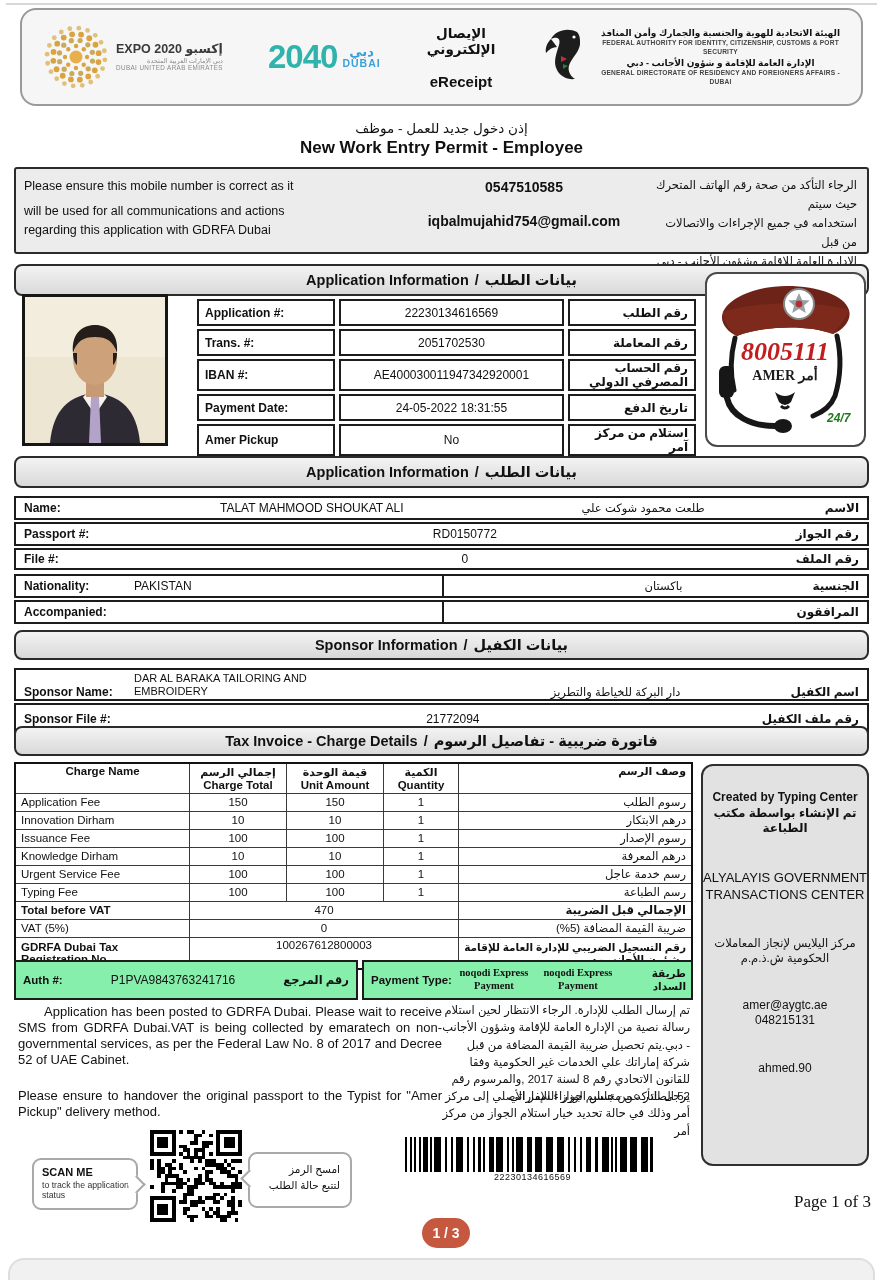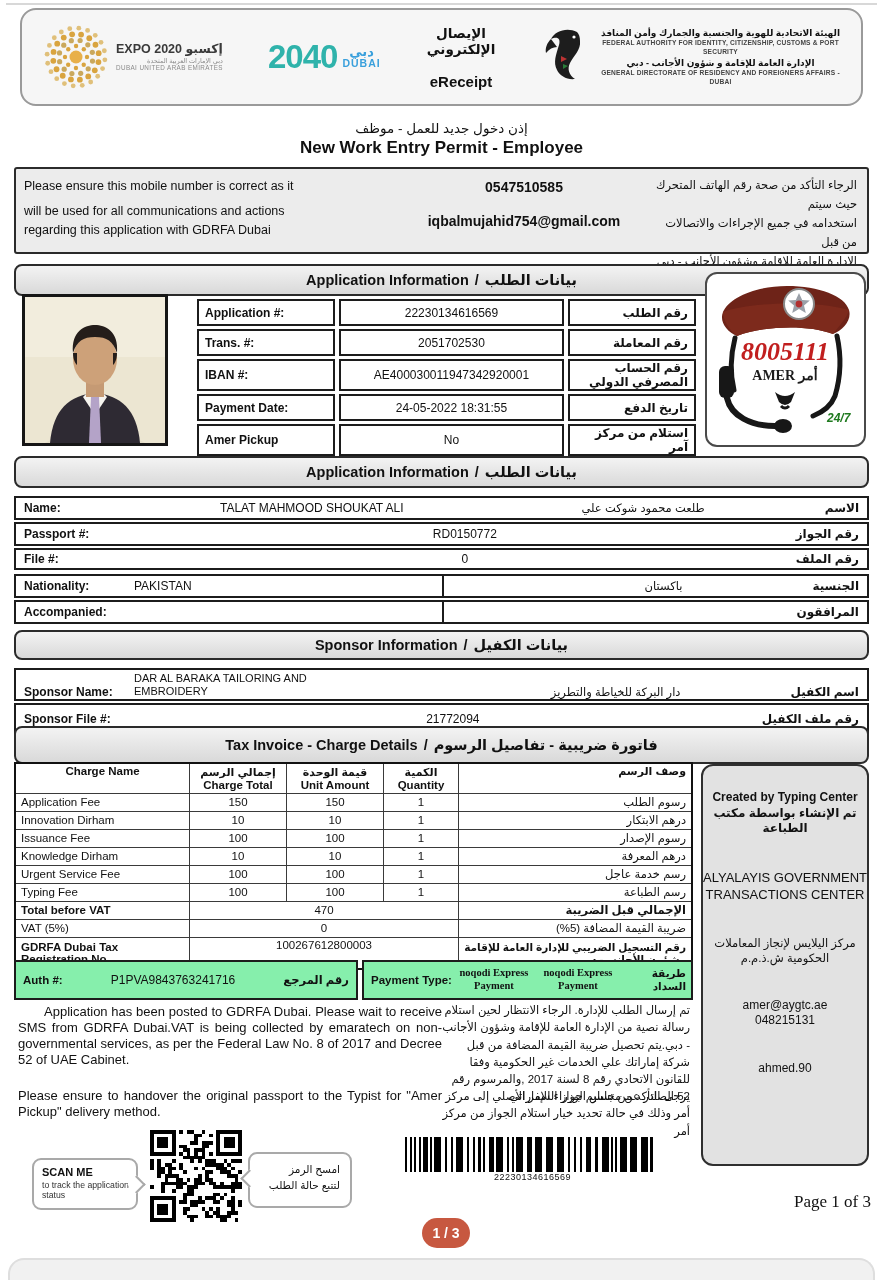--- a/index.html
+++ b/index.html
@@ -356,21 +356,21 @@
     <span class="val" style="width:220px;font-size:11px;line-height:1.25;padding-top:2px;">DAR AL BARAKA TAILORING AND EMBROIDERY</span>
     <span class="arv" style="margin-left:auto;padding-top:3px;">دار البركة للخياطة والتطريز</span>
     <span class="arl" style="margin-left:110px;padding-top:3px;">اسم الكفيل</span>
   </div>
   <div class="abs lrow" style="top:703px;height:32px;">
     <span class="lab" style="width:120px;">Sponsor File #:</span>
     <span class="val" style="flex:1;text-align:center;">21772094</span>
     <span class="arl">رقم ملف الكفيل</span>
   </div>
 
-  <div class="abs sec-h" style="top:726px;height:38px;">
+  <div class="abs sec-h" style="top:726px;height:30px;">
     <span>Tax Invoice - Charge Details</span>
       <span>/</span>
       <span class="ar">فاتورة ضريبية - تفاصيل الرسوم</span>
   </div>
 
   <table class="charges">
     <tbody>
         <tr style="height:30px;">
       <th class="cname" style="text-align:center;vertical-align:top;">
             <span class="h-en">Charge Name</span>

